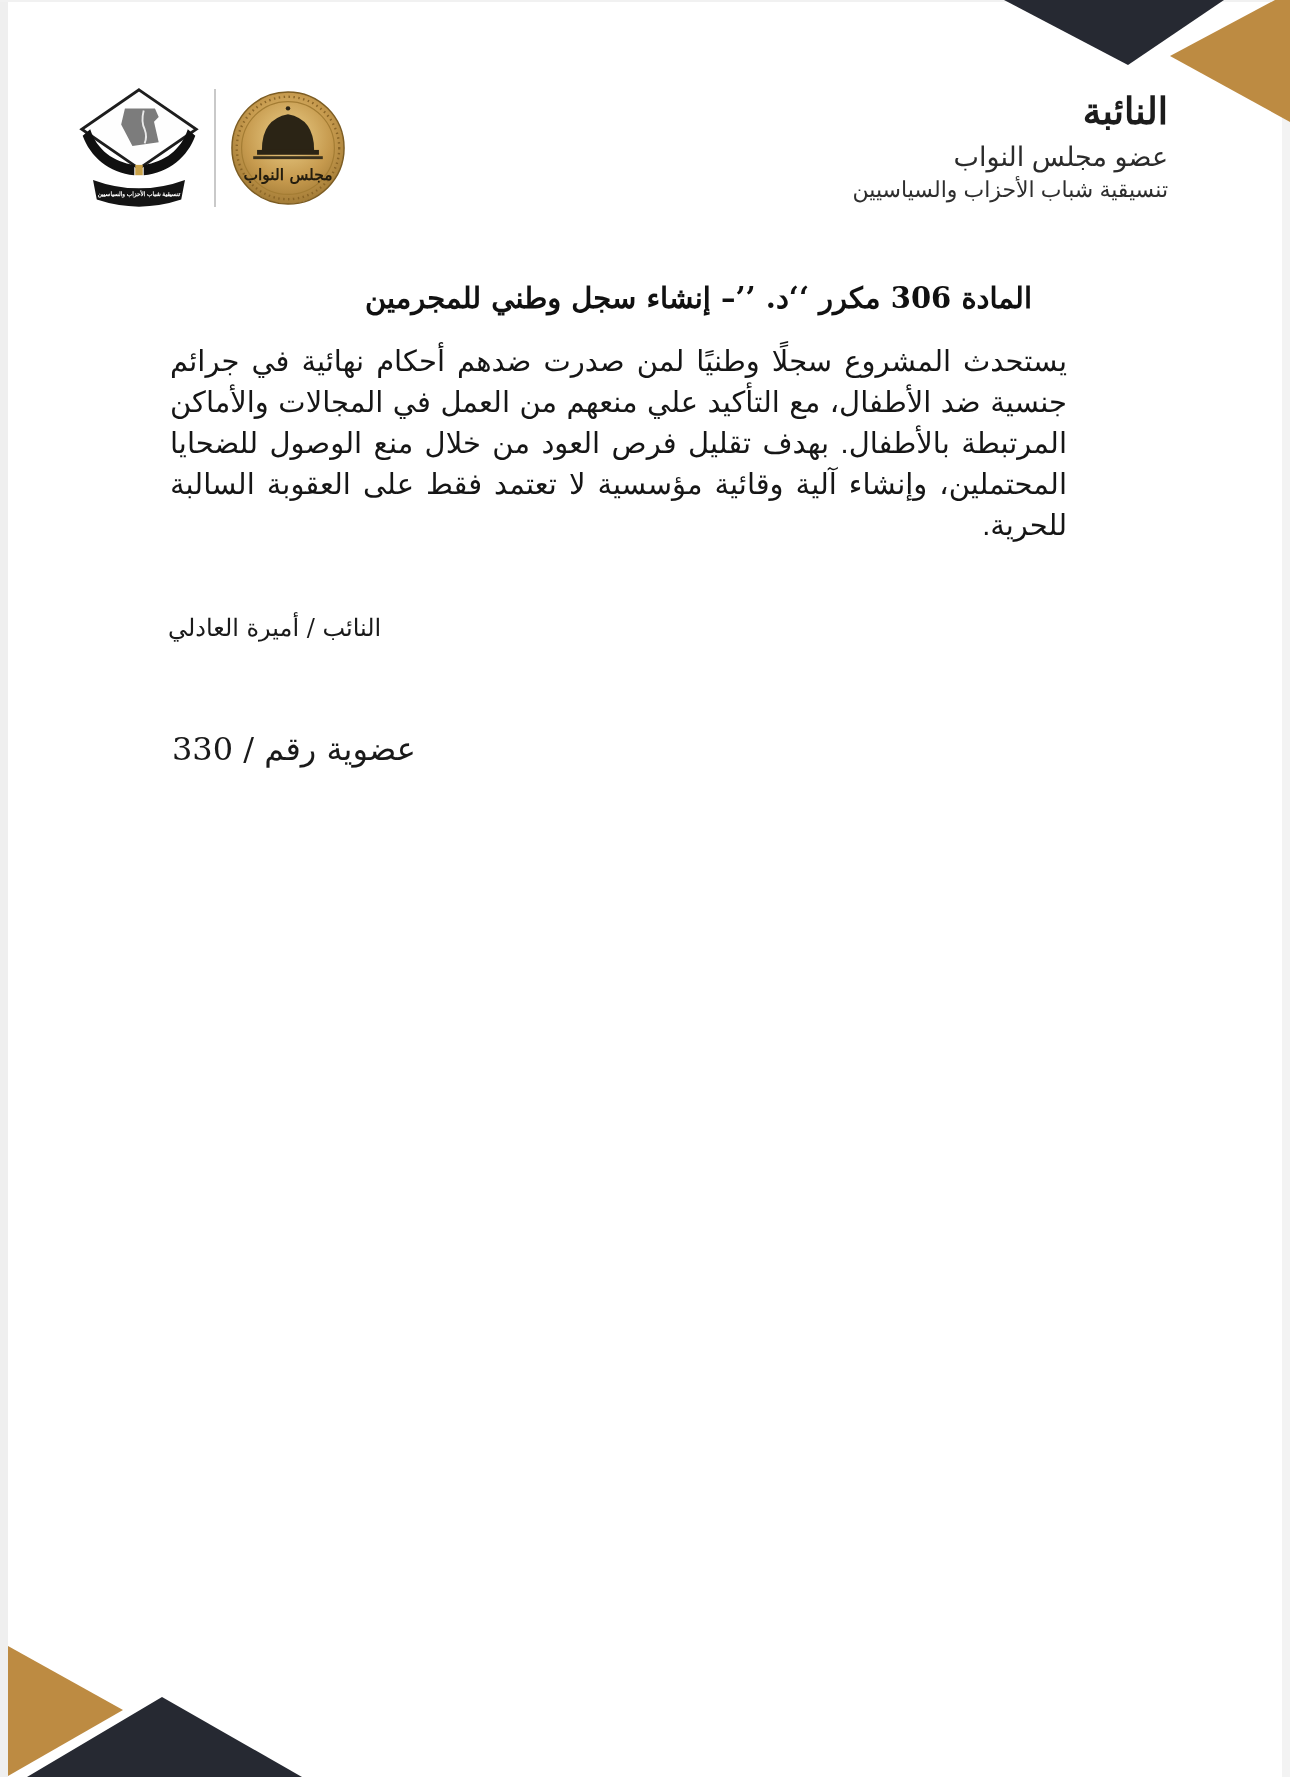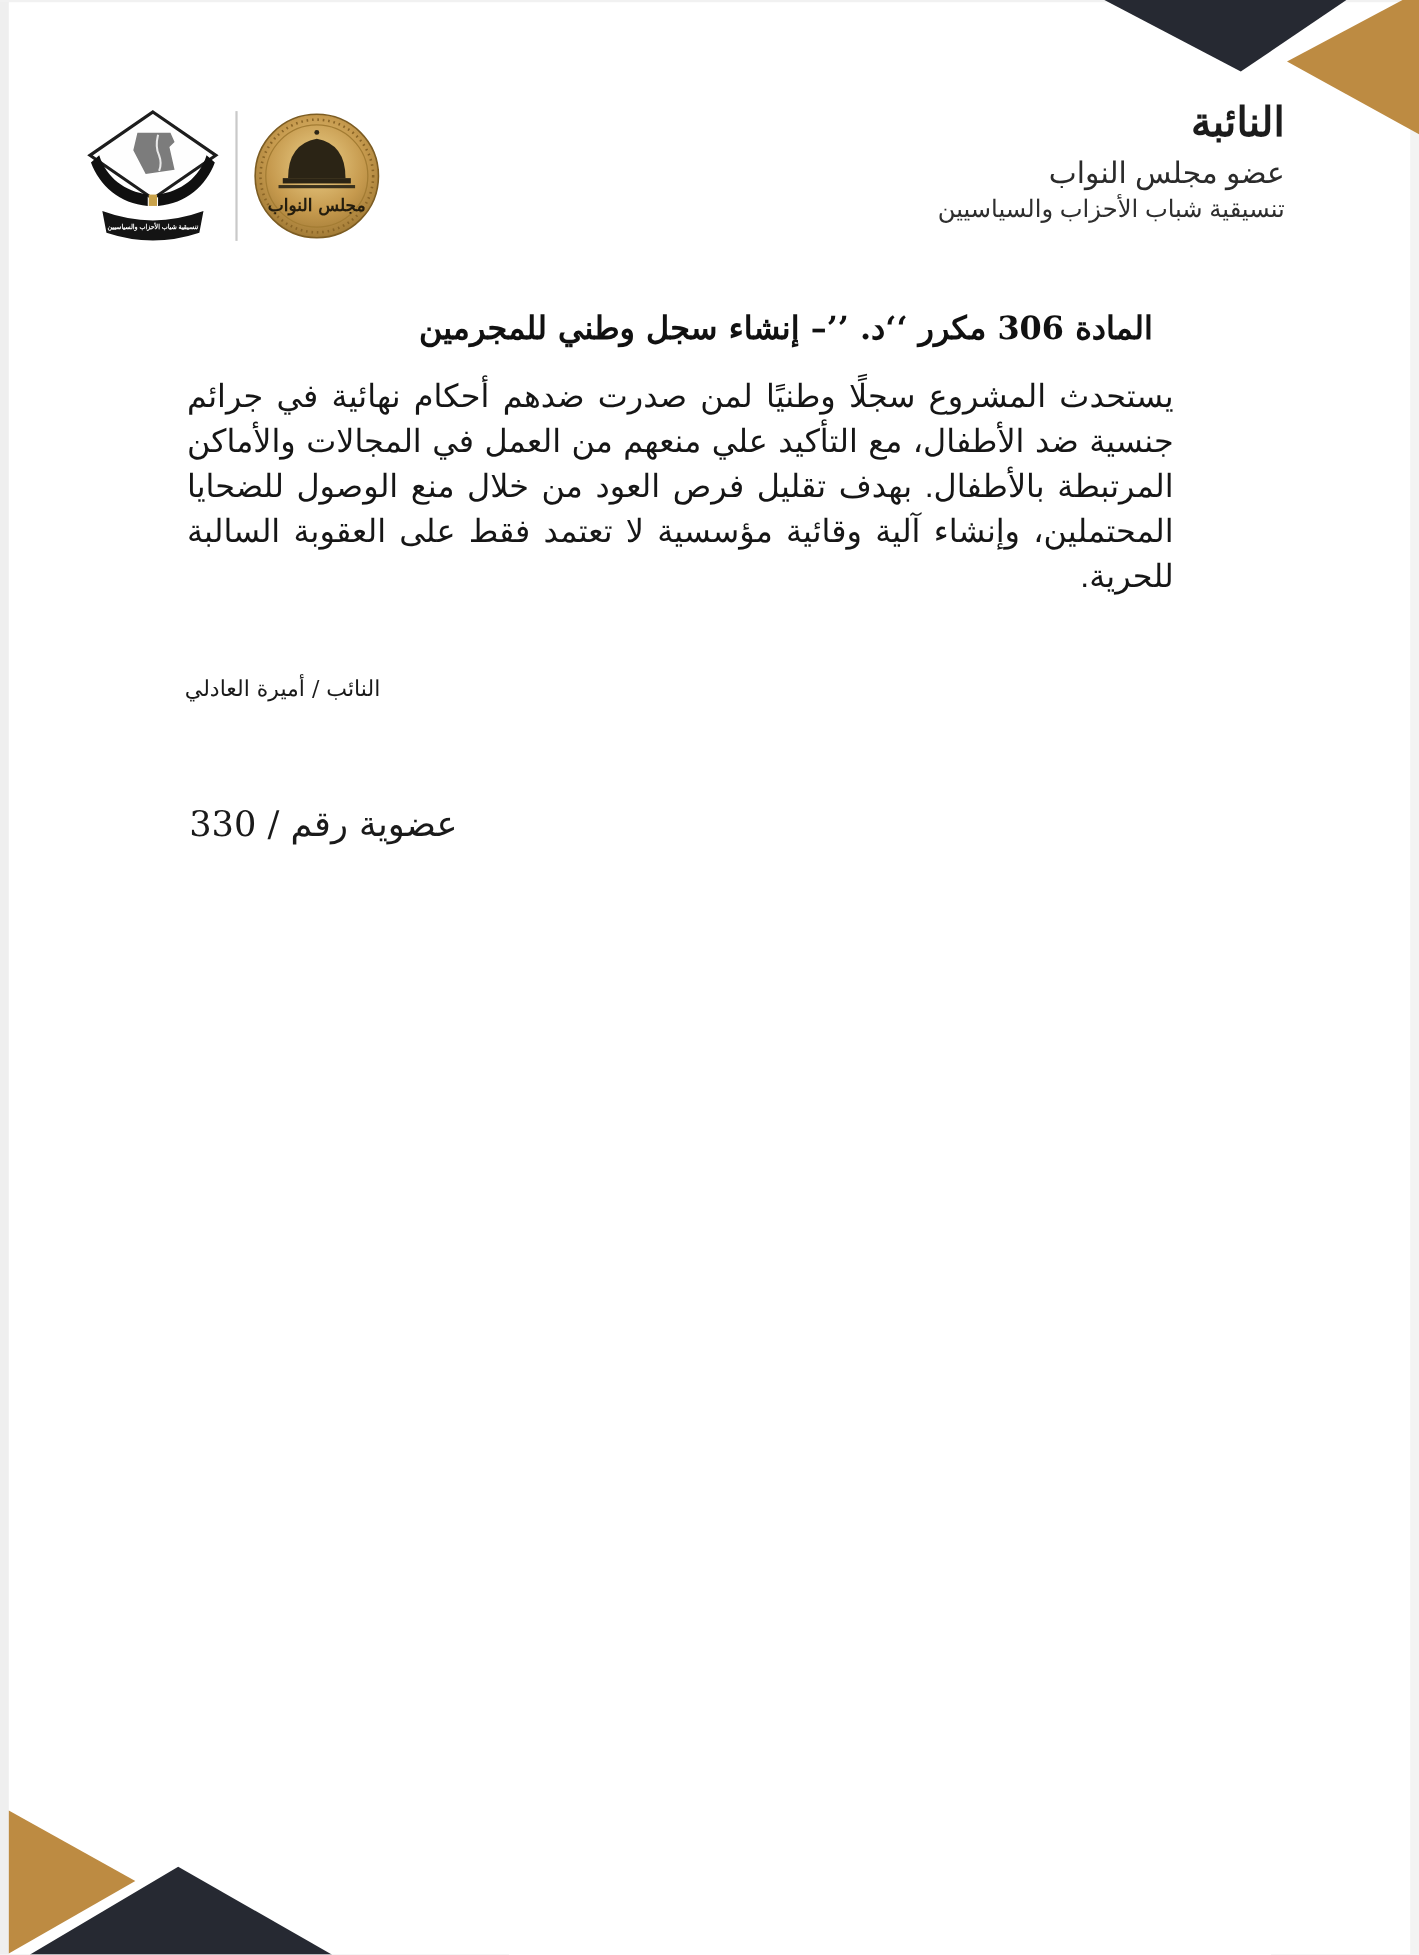--- a/index.html
+++ b/index.html
@@ -12,51 +12,51 @@
     direction:rtl;
   }
   
   .edge-left{position:absolute;left:0;top:0;width:8px;height:100%;background:#efefef;}
   .edge-right{position:absolute;right:0;top:0;width:8px;height:100%;background:#f3f3f3;}
   .edge-top{position:absolute;left:0;top:0;width:100%;height:2px;background:#f1f1f1;}
 
   .corner-svg{position:absolute;left:0;top:0;width:1290px;height:1777px;pointer-events:none;}
 
   
-  .logos{position:absolute;top:90px;left:78px;height:140px;display:flex;align-items:center;justify-content:space-between;}
+  .logos{position:absolute;top:78px;left:78px;height:140px;display:flex;align-items:center;justify-content:space-between;}
   .seal{width:116px;height:116px;}
   .logo-divider{width:2px;height:118px;background:#c9c9c9;margin:0 14px;}
   .emblem{width:122px;height:140px;}
 
   
   .header-block{
     position:absolute;top:90px;right:122px;width:340px;
     text-align:right;color:#1c1c1c;
   }
   .hdr-small{font-size:37px;font-weight:700;letter-spacing:0;}
   .hdr-name{font-size:58px;font-weight:700;color:#b5863f;line-height:1.1;margin-top:2px;}
   .hdr-role{font-size:27px;font-weight:400;color:#2b2b2b;margin-top:8px;}
   .hdr-org{font-size:22px;font-weight:400;color:#2e2e2e;margin-top:4px;}
 
   
   .doc-title{
-    position:absolute;top:281px;right:242px;
+    position:absolute;top:281px;right:258px;
     font-family:"DejaVu Serif","Liberation Serif",serif;
     font-size:29px;font-weight:700;color:#111;white-space:nowrap;
   }
   .doc-body{
     position:absolute;top:341px;left:170px;width:897px;
     font-family:Liberation Sans, sans-serif;
     font-size:29px;line-height:41px;color:#161616;
     text-align:justify;direction:rtl;
   }
   .signature{
     position:absolute;top:614px;left:168px;
     font-family:"DejaVu Serif","Liberation Serif",serif;
-    font-size:20px;color:#1a1a1a;direction:rtl;
+    font-size:24px;color:#1a1a1a;direction:rtl;
   }
   .membership{
     position:absolute;top:730px;left:172px;
     font-family:"DejaVu Serif","Liberation Serif",serif;
     font-size:32px;color:#1a1a1a;direction:rtl;
   }
   .seal-text{font-family:"DejaVu Serif","Liberation Serif",serif;font-weight:bold;}
   .ribbon-text{font-family:"Liberation Sans",sans-serif;font-weight:bold;}
 </style>
 </head>

